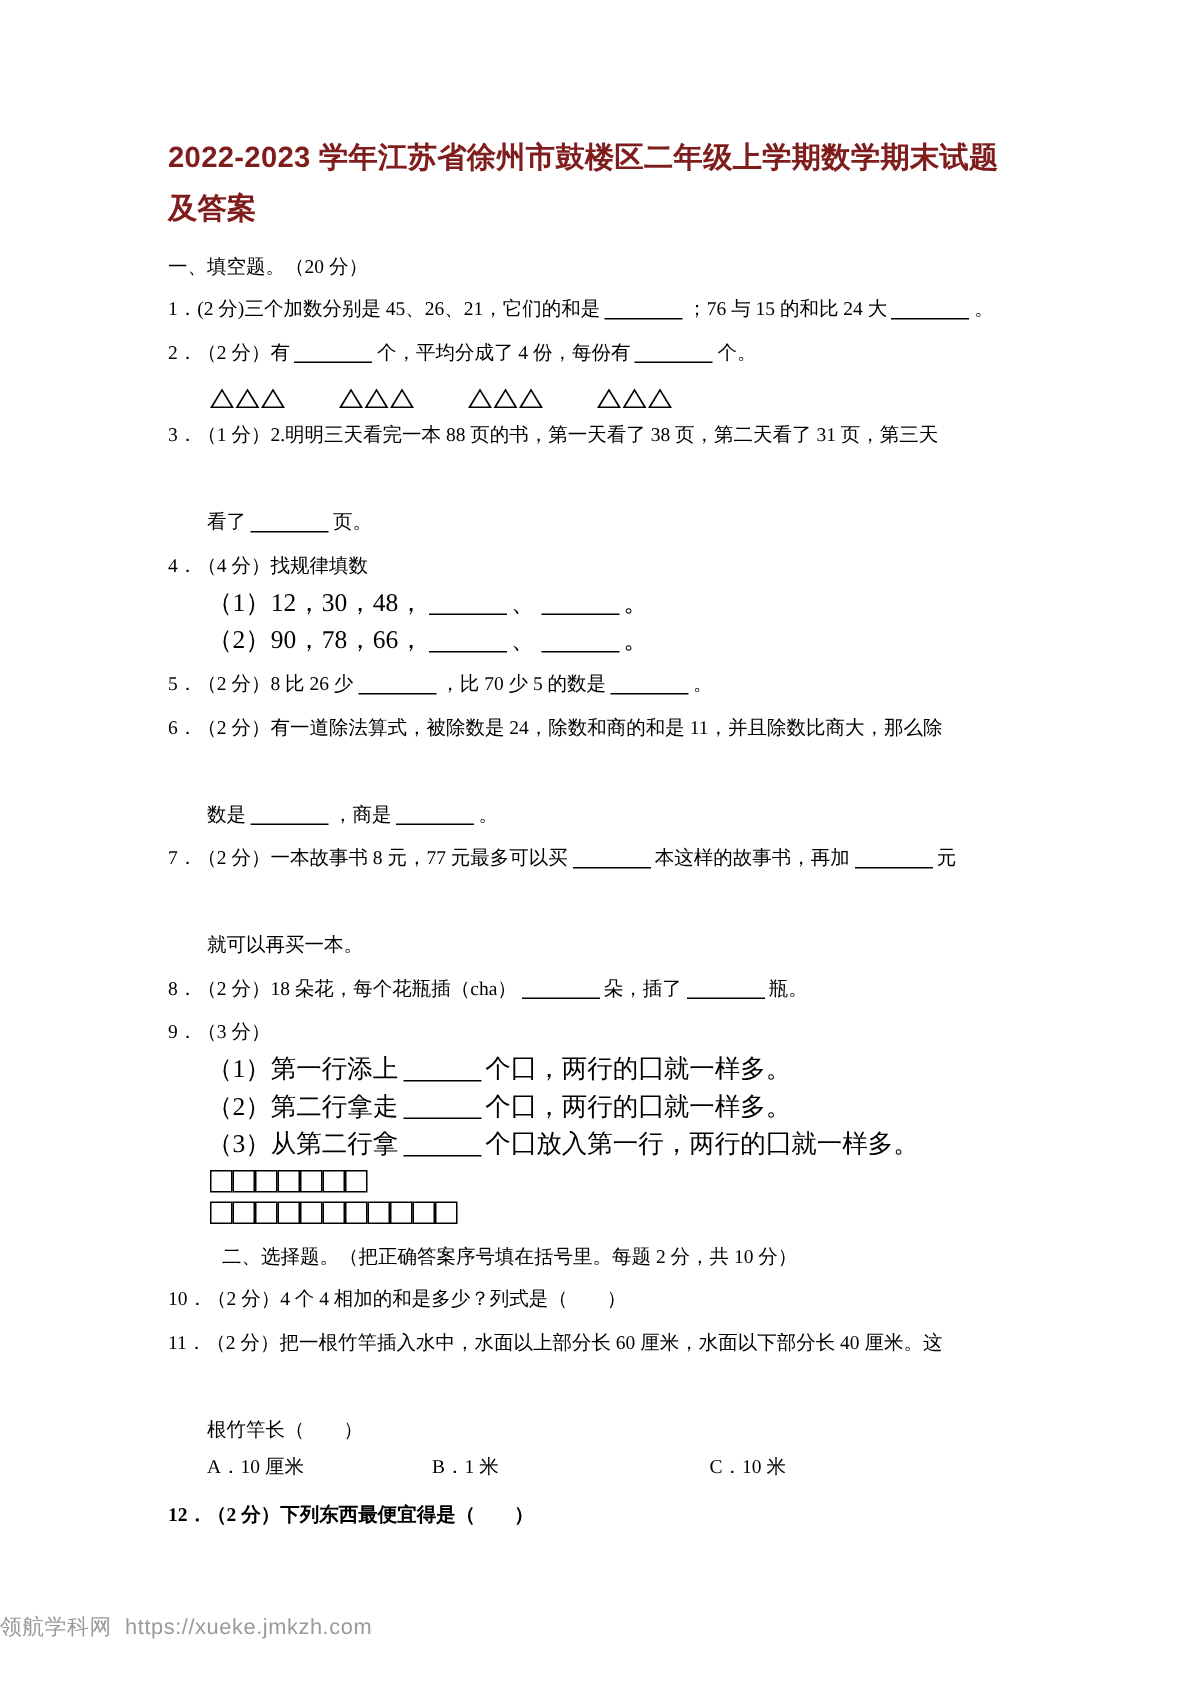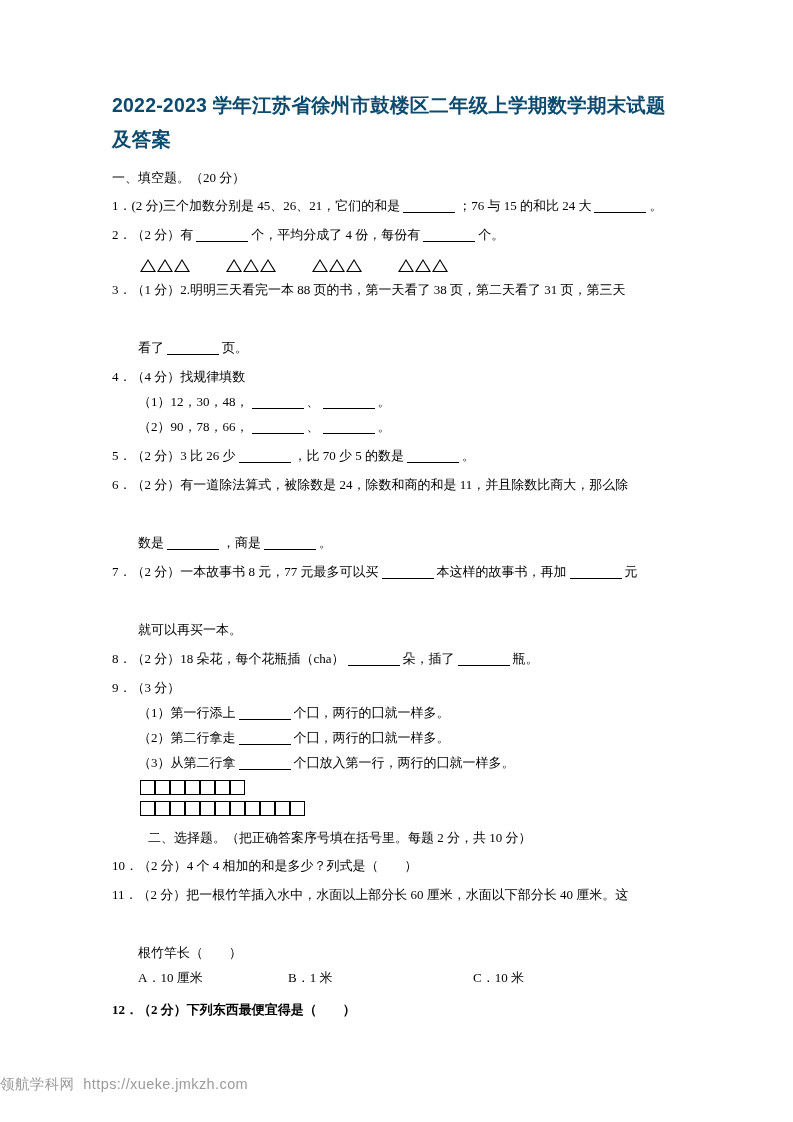--- a/index.html
+++ b/index.html
@@ -23,21 +23,21 @@
     box-sizing: border-box;
     padding: 88px 112px 0 112px;
   }
   .doc-title {
     font-family: "Liberation Sans", "DejaVu Sans", sans-serif;
     font-weight: bold;
     font-size: 19.5px;
     line-height: 34px;
     letter-spacing: 0.2px;
     margin: 0 0 12px 0;
-    color: #0c4a6e;
+    color: #7f1d1d;
   }
   .section-head {
     font-size: 13px;
     line-height: 20px;
     margin: 10px 0 6px 0;
   }
   .q {
     font-size: 13px;
     line-height: 22px;
     margin: 7px 0 0 0;
@@ -98,21 +98,21 @@
   .choices {
     display: flex;
     font-size: 13px;
     line-height: 22px;
     padding-left: 26px;
     margin-top: 3px;
   }
   .choices span.c1 { width: 150px; }
   .choices span.c2 { width: 185px; }
   .sub {
-    font-size: 13px;
+    font-size: 17px;
     line-height: 22px;
     padding-left: 26px;
     margin-top: 3px;
   }
   .footer {
     position: absolute;
     left: 0;
     bottom: 28px;
     width: 793px;
     text-align: left;
@@ -173,21 +173,21 @@
     <span>4．</span><span>（4 分）</span><span>找规律填数</span>
   </div>
   <div class="sub">
     <span>（1）12，30，48，</span><span class="blank"></span><span>、</span><span class="blank"></span><span>。</span>
   </div>
   <div class="sub">
     <span>（2）90，78，66，</span><span class="blank"></span><span>、</span><span class="blank"></span><span>。</span>
   </div>
 
   <div class="q">
-    <span>5．</span><span>（2 分）</span><span>3 比 26 少</span><span class="blank"></span><span>，比 70 少 5 的数是</span><span class="blank"></span><span>。</span>
+    <span>5．</span><span>（2 分）</span><span>8 比 26 少</span><span class="blank"></span><span>，比 70 少 5 的数是</span><span class="blank"></span><span>。</span>
   </div>
 
   <div class="q">
     <span>6．</span><span>（2 分）</span><span>有一道除法算式，被除数是 24，除数和商的和是 11，并且除数比商大，那么除</span>
   </div>
   <div class="q cont">
     <span>数是</span><span class="blank"></span><span>，商是</span><span class="blank"></span><span>。</span>
   </div>
 
   <div class="q">

